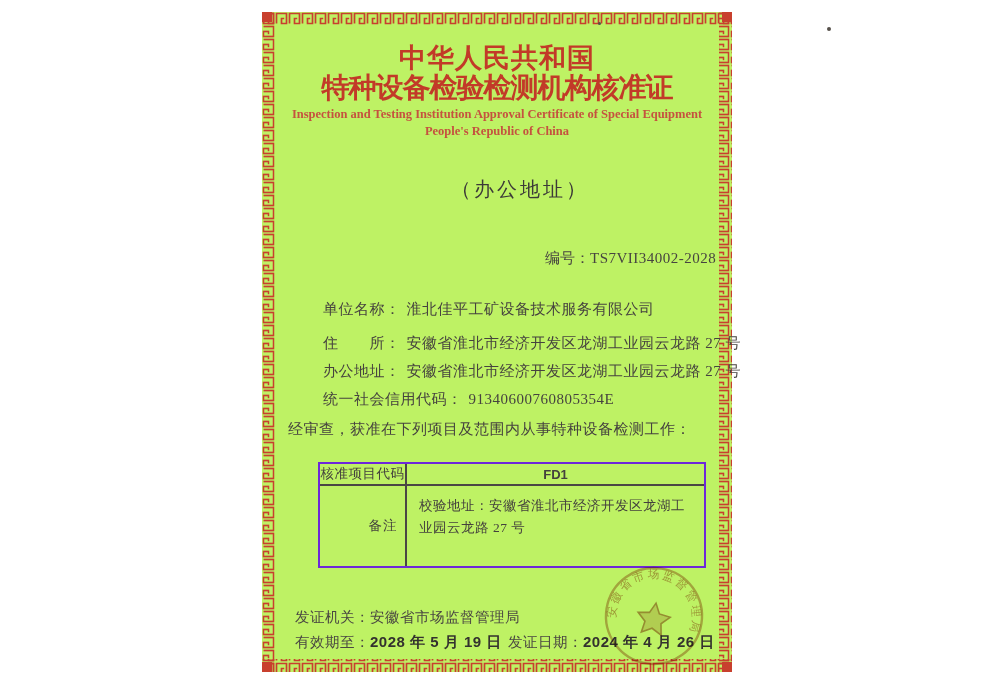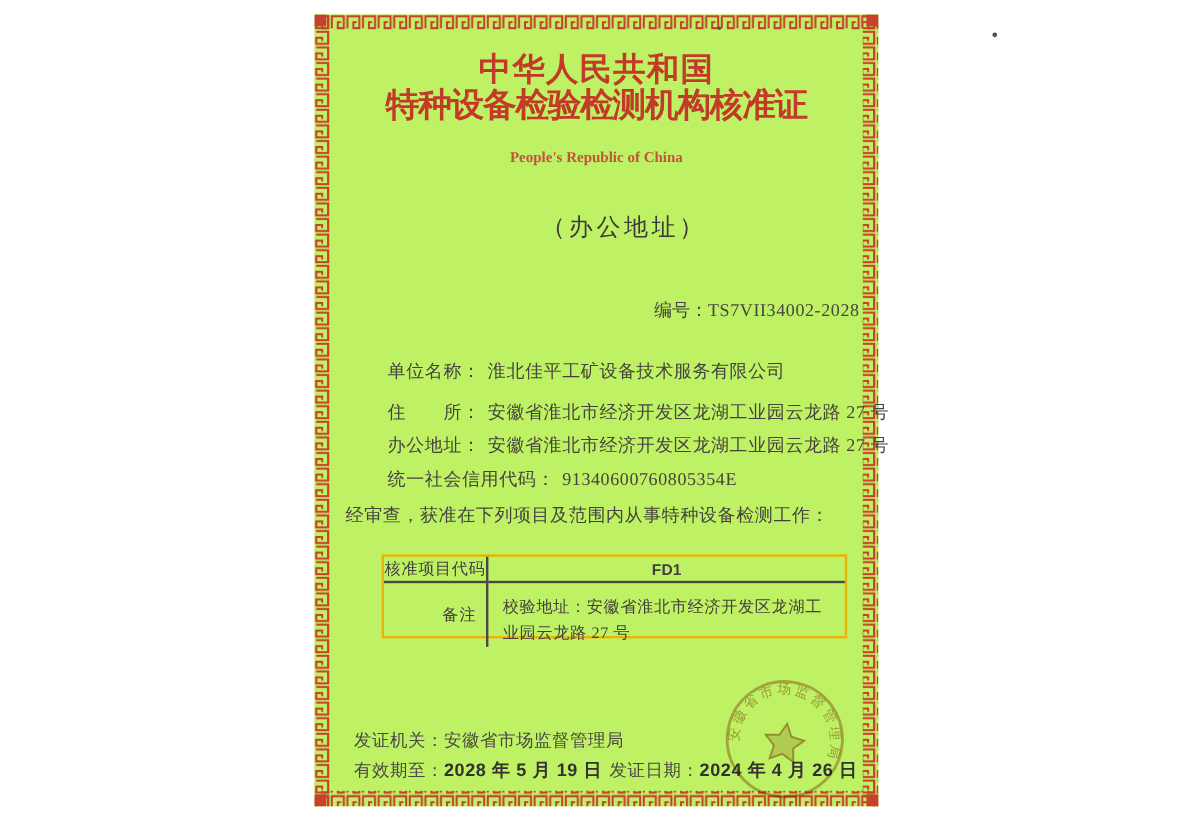--- a/index.html
+++ b/index.html
@@ -43,22 +43,22 @@
 
   .cert-no { left:283px; top:237px; font-size:15px; color:#474440; white-space:nowrap; }
   .cert-no .val { font-family:"Liberation Serif","DejaVu Serif",serif; letter-spacing:0.5px; }
 
   .field { left:33px; font-size:15px; letter-spacing:0.5px; color:#46433f; white-space:nowrap;margin-left:28px; }
   .field .lab { margin-right:6px; }
   .f1 { top:288px; } .f2 { top:322px; } .f3 { top:350px; } .f4 { top:378px; }
   .statement { left:26px; top:408px; font-size:15px; letter-spacing:0.5px; color:#46433f; white-space:nowrap; }
 
   .apv-table {
-    left:56px; top:450px; width:388px; height:70px;
-    border:2px solid #eab308;
+    left:56px; top:450px; width:388px; height:106px;
+    border:2px solid #6d28d9;
     display:grid; grid-template-columns:87px 1fr; grid-template-rows:22px 1fr;
     font-size:13.5px; color:#44413d;
   }
   .apv-table .c { display:flex; align-items:center; justify-content:center; }
   .apv-table .c1 { border-right:2px solid #4a4744; border-bottom:2px solid #4a4744; letter-spacing:0.5px; }
   .apv-table .c2 { border-bottom:2px solid #4a4744;
     font-family:"Liberation Sans","DejaVu Sans",sans-serif; font-weight:bold; font-size:13px; }
   .apv-table .c3 { border-right:2px solid #4a4744; letter-spacing:1px;padding-left:41px; }
   .apv-table .c4 { justify-content:flex-start; align-items:flex-start;
     padding:9px 12px 0 12px; line-height:22px; letter-spacing:0.5px; }
@@ -100,20 +100,21 @@
       <rect x="0" y="0" width="13" height="660" fill="url(#mv)"></rect>
       <rect x="457" y="0" width="13" height="660" fill="url(#mv)"></rect>
       <rect x="0" y="0" width="10" height="10" fill="#c8402e"></rect>
       <rect x="460" y="0" width="10" height="10" fill="#c8402e"></rect>
       <rect x="0" y="650" width="10" height="10" fill="#c8402e"></rect>
       <rect x="460" y="650" width="10" height="10" fill="#c8402e"></rect>
     </svg>
 
     <div class="abs title-cn-1">中华人民共和国</div>
     <div class="abs title-cn-2">特种设备检验检测机构核准证</div>
+    <div class="abs title-en title-en-1">Inspection and Testing Institution Approval Certificate of Special Equipment</div>
     <div class="abs title-en title-en-2">People's Republic of China</div>
     <div class="abs org-type">（办公地址）</div>
 
     <div class="abs cert-no">
       <span class="lab">编号：</span><span class="val">TS7VII34002-2028</span>
     </div>
 
     <div class="abs field f1">
       <span class="lab">单位名称：</span><span>淮北佳平工矿设备技术服务有限公司</span>
     </div>

